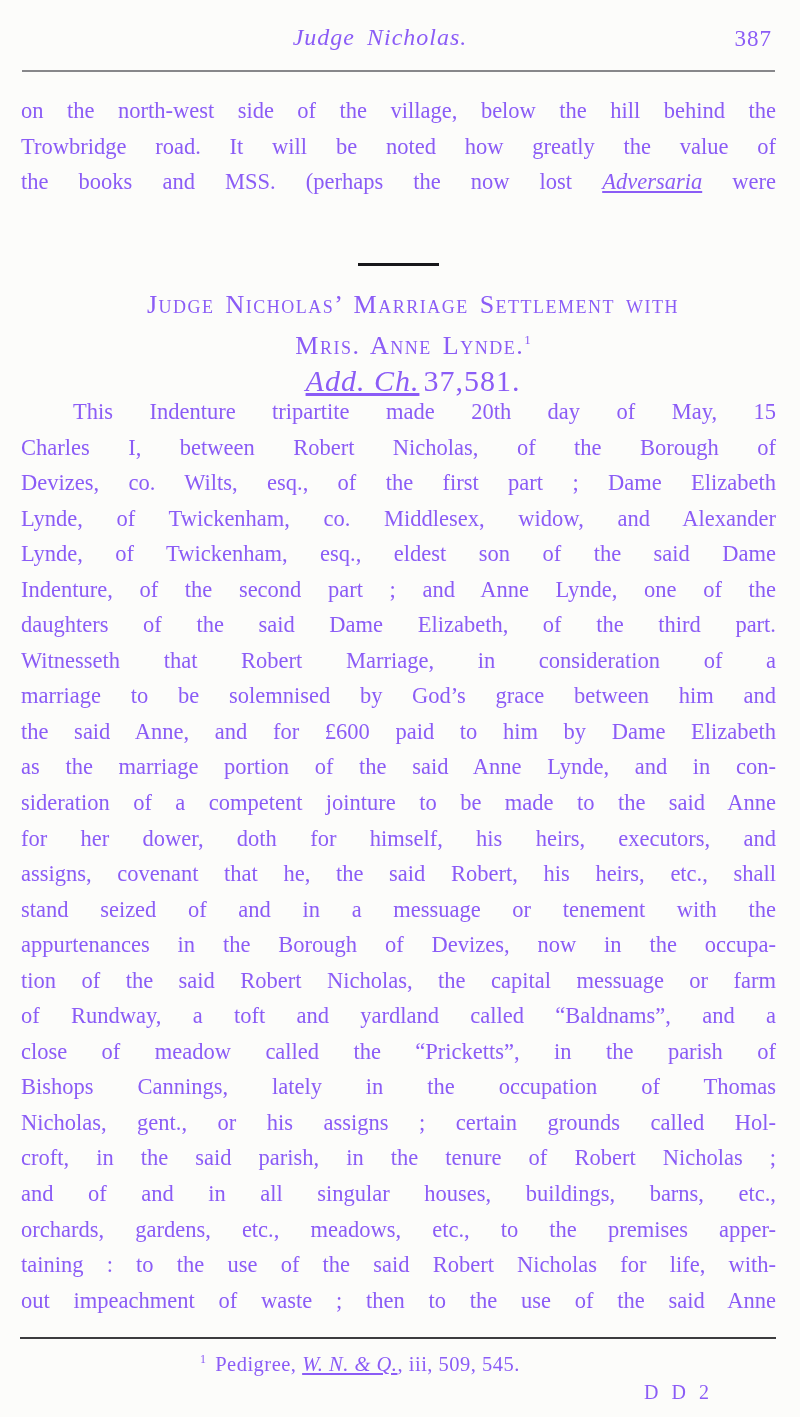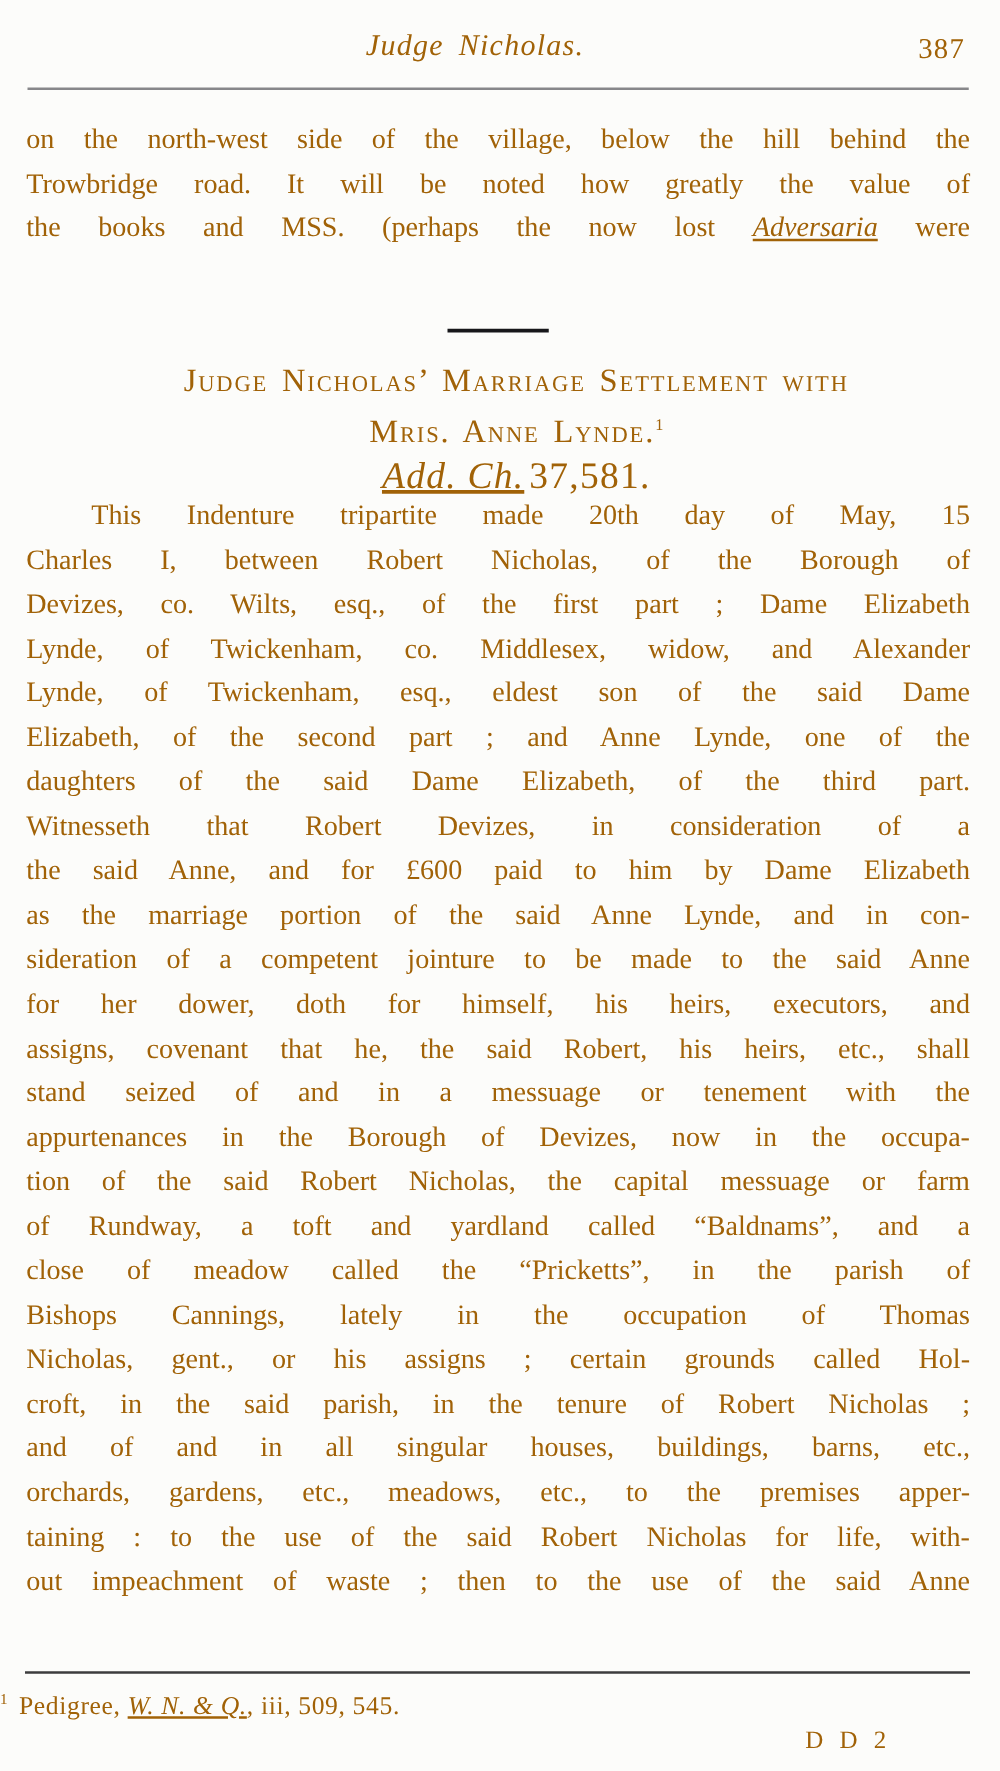--- a/index.html
+++ b/index.html
@@ -5,21 +5,21 @@
   html, body { margin: 0; padding: 0; }
   body {
     width: 800px; height: 1417px;
     background: #f4f4f2;
     font-family: "Liberation Serif", "DejaVu Serif", serif;
   }
   .page {
     position: relative;
     width: 800px; height: 1417px;
     background: #fcfcfa;
-    color: #a16207;
+    color: #8b5cf6;
     overflow: hidden;
   }
   
   .running-head {
     position: absolute; top: 24px; left: 0; width: 760px;
     text-align: center;
     font-style: italic;
     font-size: 24px;
     letter-spacing: 1px;
     word-spacing: 5px;
@@ -88,21 +88,21 @@
     line-height: 35.55px;
   }
   .indenture .line:first-child { text-indent: 52px; }
   
   .footnote-rule {
     position: absolute; top: 1337px; left: 20px; width: 756px; height: 2px;
     background: #3c3c3e;
   }
   .footnote {
     position: absolute; top: 1352px; left: 0; width: 720px;
-    text-align: left;
+    text-align: center;
     font-size: 20.5px;
     letter-spacing: 0.5px;
   }
   .footnote sup { font-size: 12px; margin-right: 3px; }
   .signature-mark {
     position: absolute; top: 1381px; right: 87px;
     font-size: 20px;
     letter-spacing: 4px;
   }
   em { font-style: italic; text-decoration: underline; }
@@ -129,23 +129,24 @@
     <span class="heading-line"><span>Mris. Anne Lynde.</span><sup>1</sup></span>
     <span class="source-line"><em>Add. Ch.</em><span>37,581.</span></span>
   </div>
 
   <div class="indenture">
       <span class="line">This Indenture tripartite made 20th day of May, 15</span>
       <span class="line">Charles I, between Robert Nicholas, of the Borough of</span>
       <span class="line">Devizes, co. Wilts, esq., of the first part ; Dame Elizabeth</span>
       <span class="line">Lynde, of Twickenham, co. Middlesex, widow, and Alexander</span>
       <span class="line">Lynde, of Twickenham, esq., eldest son of the said Dame</span>
-      <span class="line">Elizabeth, of the second part ; and Anne Lynde, one of the</span>
+      <span class="line">Indenture, of the second part ; and Anne Lynde, one of the</span>
       <span class="line">daughters of the said Dame Elizabeth, of the third part.</span>
-      <span class="line">Witnesseth that Robert Devizes, in consideration of a</span>
+      <span class="line">Witnesseth that Robert Marriage, in consideration of a</span>
+      <span class="line">marriage to be solemnised by God’s grace between him and</span>
       <span class="line">the said Anne, and for £600 paid to him by Dame Elizabeth</span>
       <span class="line">as the marriage portion of the said Anne Lynde, and in con-</span>
       <span class="line">sideration of a competent jointure to be made to the said Anne</span>
       <span class="line">for her dower, doth for himself, his heirs, executors, and</span>
       <span class="line">assigns, covenant that he, the said Robert, his heirs, etc., shall</span>
       <span class="line">stand seized of and in a messuage or tenement with the</span>
       <span class="line">appurtenances in the Borough of Devizes, now in the occupa-</span>
       <span class="line">tion of the said Robert Nicholas, the capital messuage or farm</span>
       <span class="line">of Rundway, a toft and yardland called “Baldnams”, and a</span>
       <span class="line">close of meadow called the “Pricketts”, in the parish of</span>

